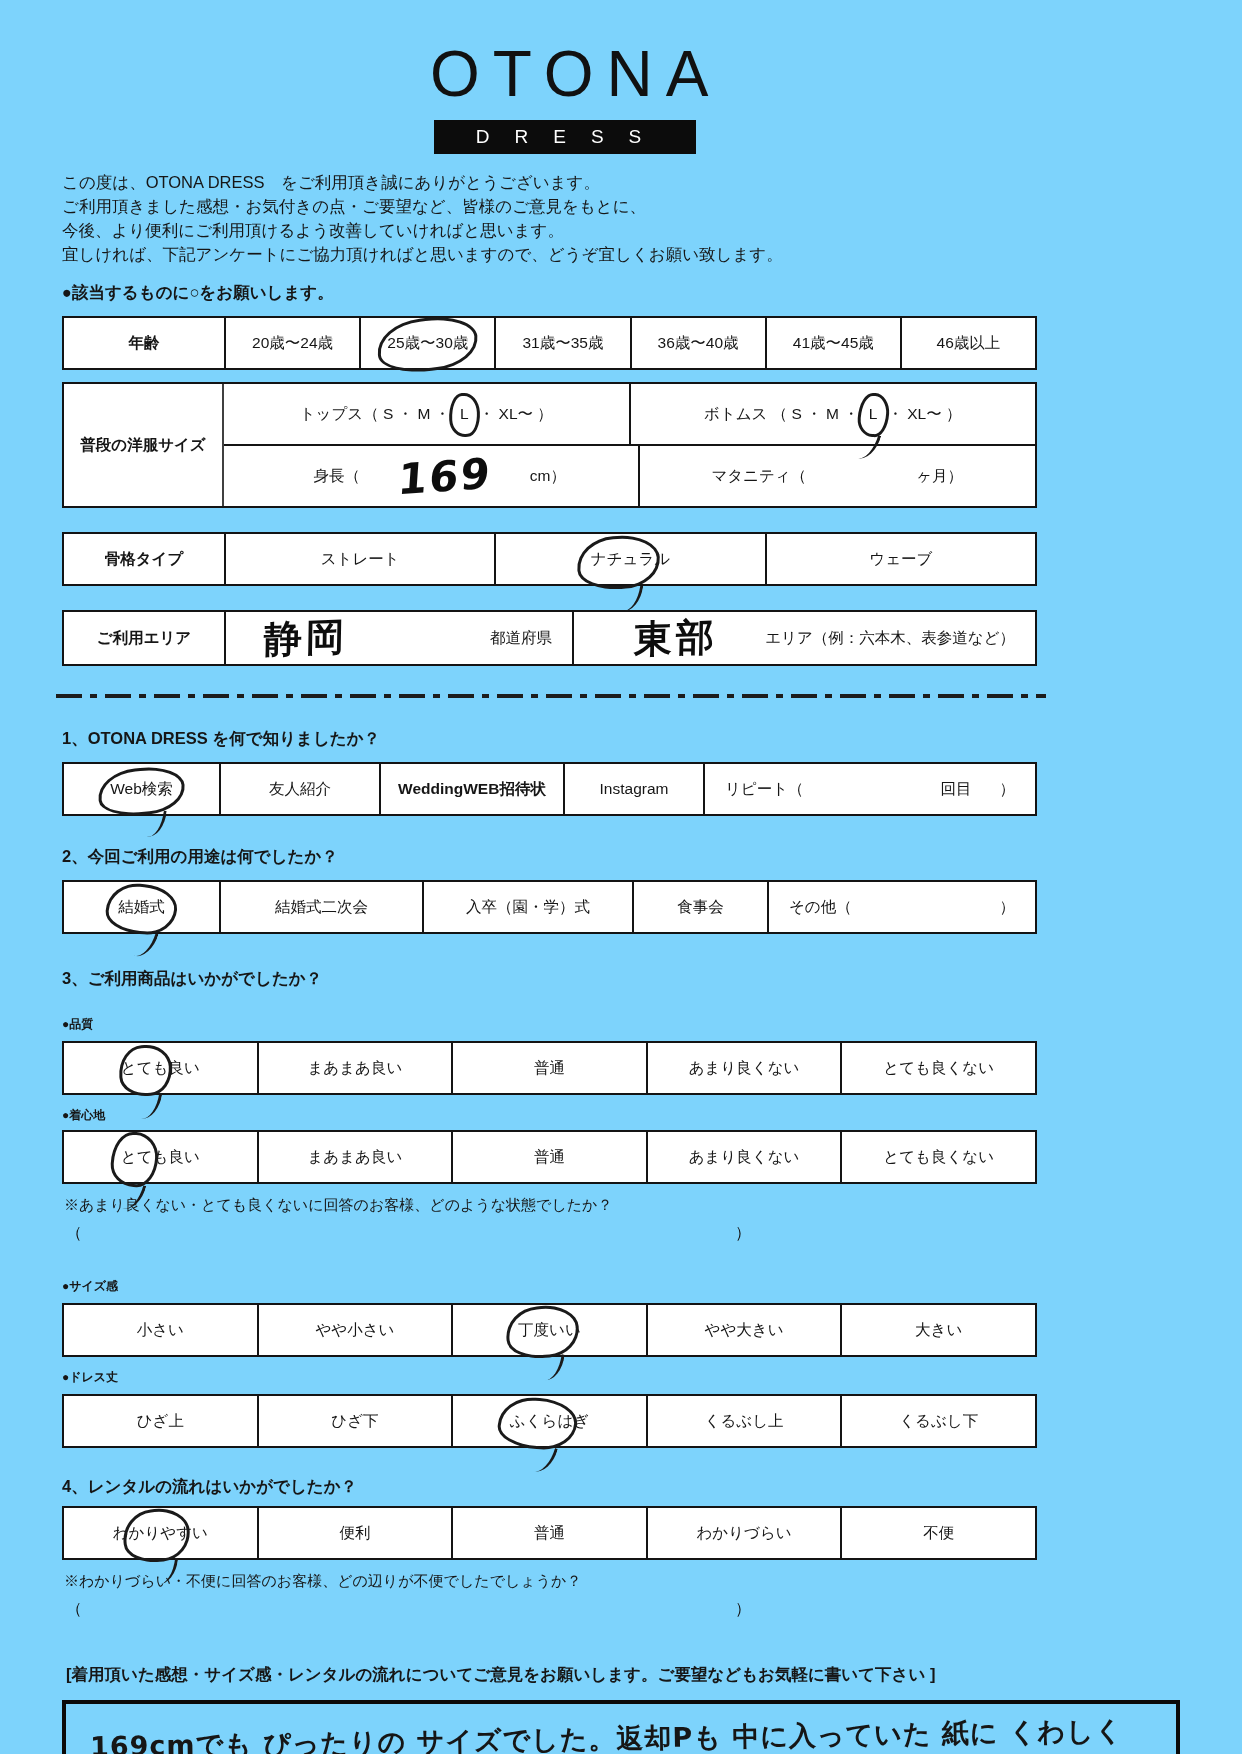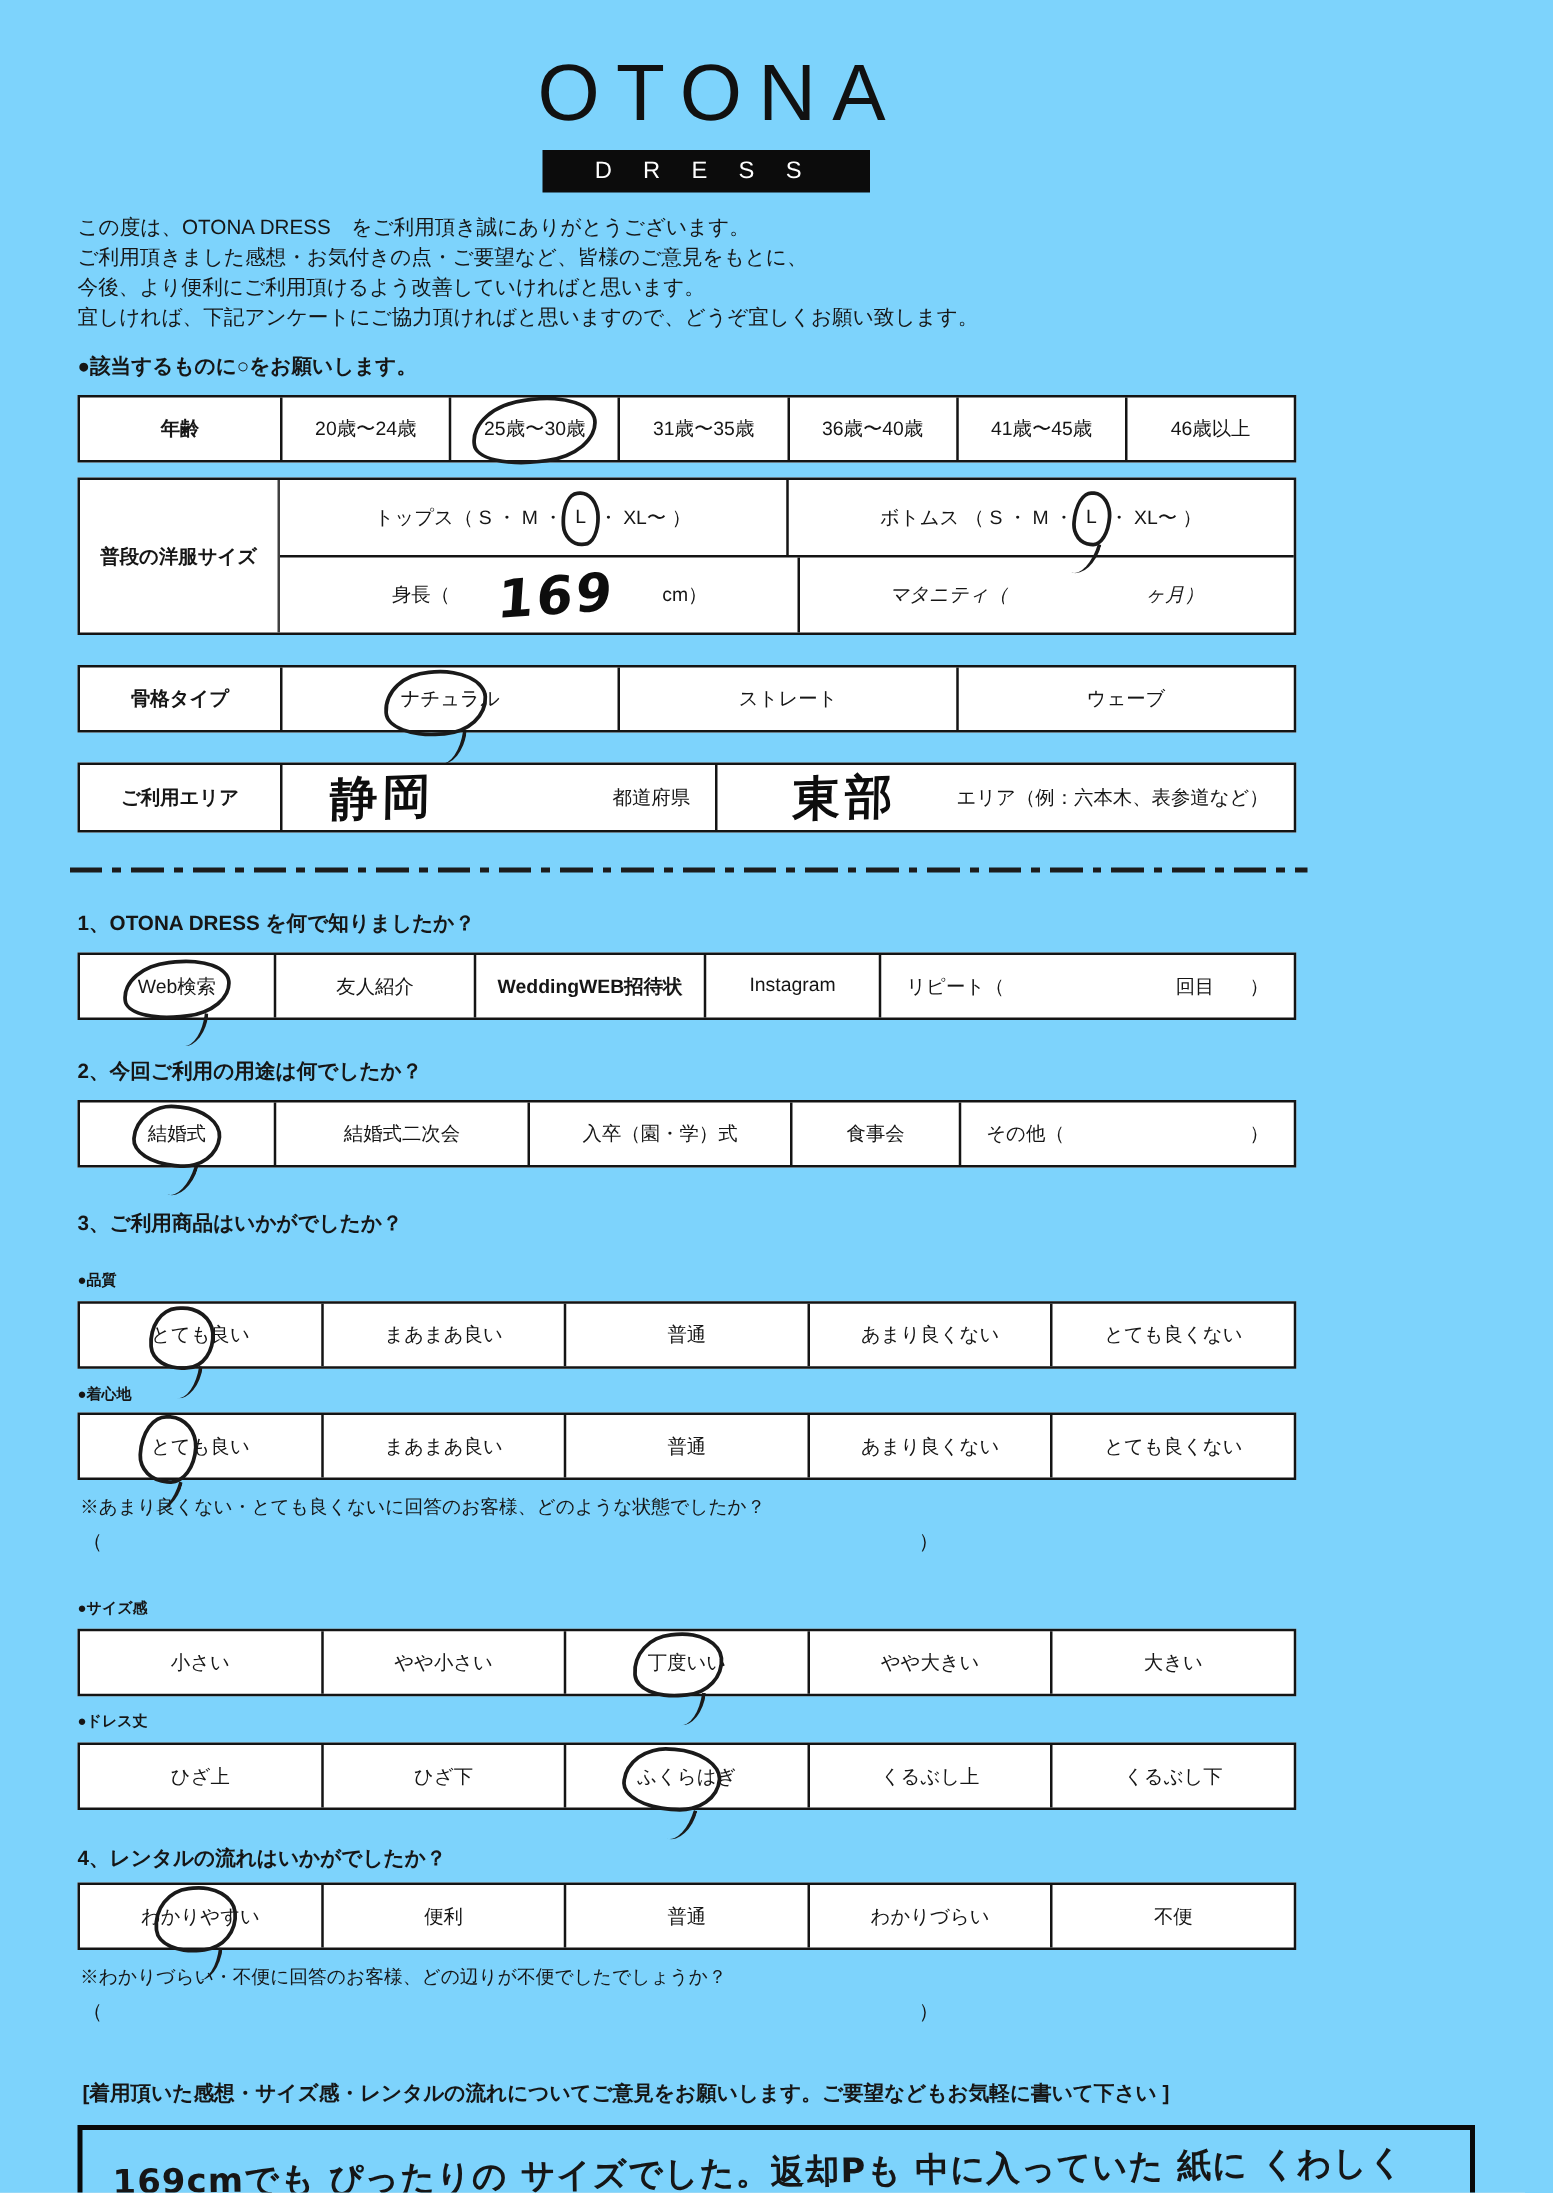--- a/index.html
+++ b/index.html
@@ -143,36 +143,36 @@
             </span>
             <span>・ XL〜 ）</span>
           </div>
         </div>
         <div class="row">
           <div class="cell" style="border-left:none; gap:38px;padding-left:24px;">
             <span>身長（</span>
             <span class="hw hw-num">169</span>
             <span>cm）</span>
           </div>
-          <div class="cell" style="gap:110px;font-style:italic;">
+          <div class="cell" style="gap:110px;">
             <span>マタニティ（</span>
             <span>ヶ月）</span>
           </div>
         </div>
       </div>
     </div>
 
     <div class="tbl" style="margin-top:24px; min-height:52px;">
       <div class="cell lbl w-label">骨格タイプ</div>
+      <div class="cell opt">ストレート</div>
       <div class="cell opt">
         <span class="wrap"><span>ナチュラル</span>
           <span class="mark tail" style="inset:-12px 14px -18px -10px; transform:rotate(-4deg);"></span>
         </span>
       </div>
-      <div class="cell opt">ストレート</div>
       <div class="cell opt">ウェーブ</div>
     </div>
 
     <div class="tbl" style="margin-top:24px; min-height:56px;">
       <div class="cell lbl w-label">ご利用エリア</div>
       <div class="cell spread" style="width:348px; flex:none;">
         <span class="hw hw-big" style="margin-left:18px;">静岡</span>
         <span>都道府県</span>
       </div>
       <div class="cell spread" style="flex:1;">

